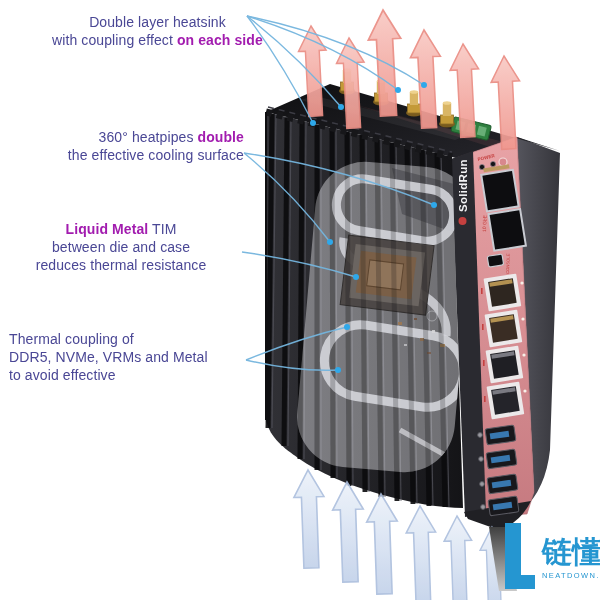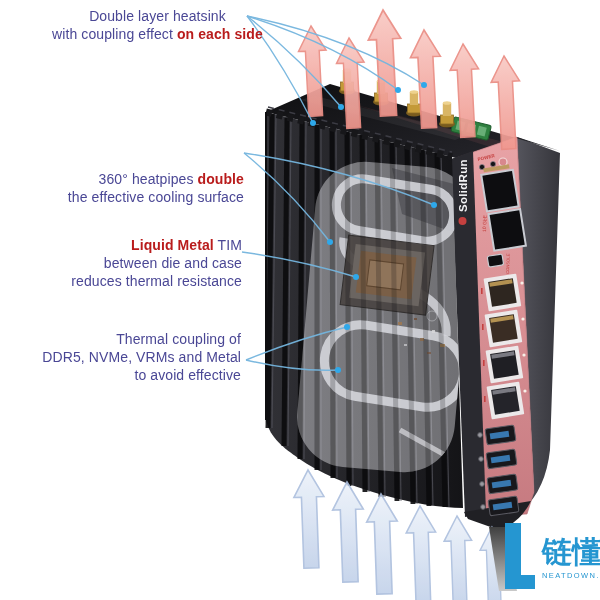--- a/index.html
+++ b/index.html
@@ -1,24 +1,24 @@
 <!DOCTYPE html>
 <html><head>
 <meta charset="utf-8">
 <style>
   html,body{margin:0;padding:0;background:#fff;}
   .stage{position:relative;width:600px;height:600px;background:#fff;overflow:hidden;
          font-family:"Liberation Sans",sans-serif;}
   .stage svg.main{position:absolute;left:0;top:0;}
   .callout{position:absolute;font-size:14px;line-height:18px;color:#4a4795;letter-spacing:.1px;}
-  .callout .b{font-weight:bold;color:#b91c1c;}
-  .c1{left:15px;top:7px;width:285px;text-align:center;}
-  .c2{left:0;top:128px;width:244px;text-align:right;margin-top:42px;}
-  .c3{left:0;top:236px;width:242px;text-align:right;}
-  .c4{left:1px;top:330px;width:240px;text-align:right;}
+  .callout .b{font-weight:bold;color:#a21caf;}
+  .c1{left:15px;top:13px;width:285px;text-align:center;}
+  .c2{left:0;top:128px;width:244px;text-align:right;}
+  .c3{left:0;top:220px;width:242px;text-align:center;}
+  .c4{left:9px;top:330px;width:240px;}
   .watermark{position:absolute;left:483px;top:523px;display:flex;align-items:flex-start;gap:5px;}
   .wm-text{display:flex;flex-direction:column;margin-top:14px;}
   .wm-cn{font-size:30px;line-height:30px;font-weight:bold;color:#2596d1;white-space:nowrap;}
   .wm-site{font-size:7.5px;letter-spacing:1.4px;color:#2596d1;margin-top:4px;white-space:nowrap;}
 </style>
 </head>
 <body>
 
 <div class="stage">
 

